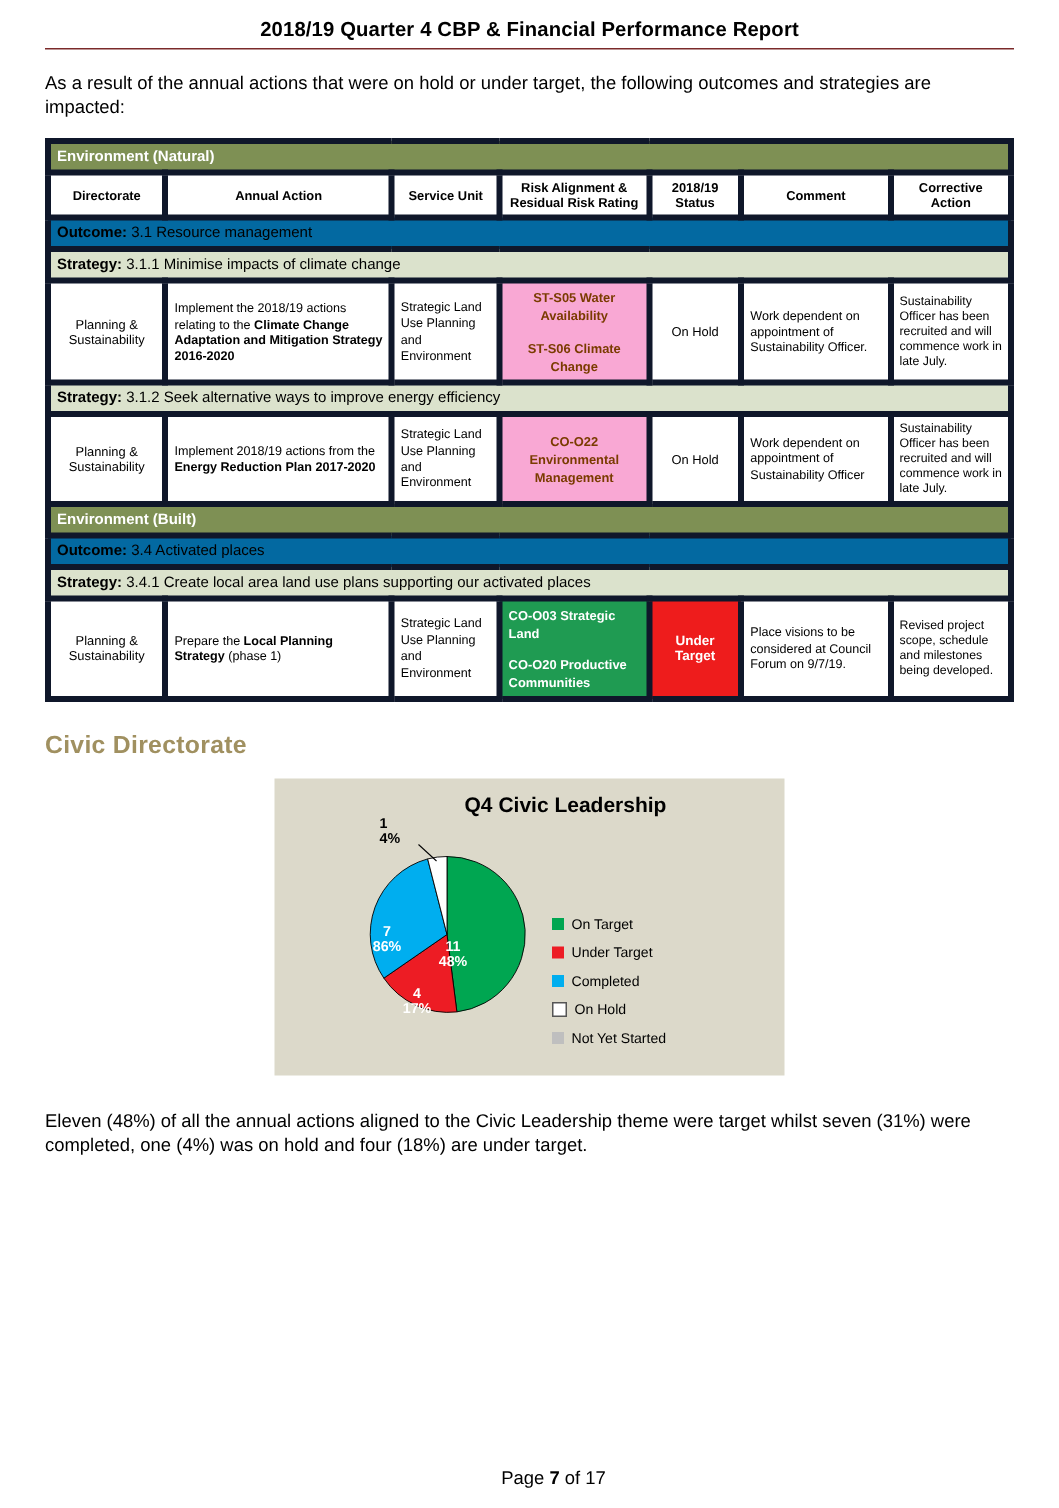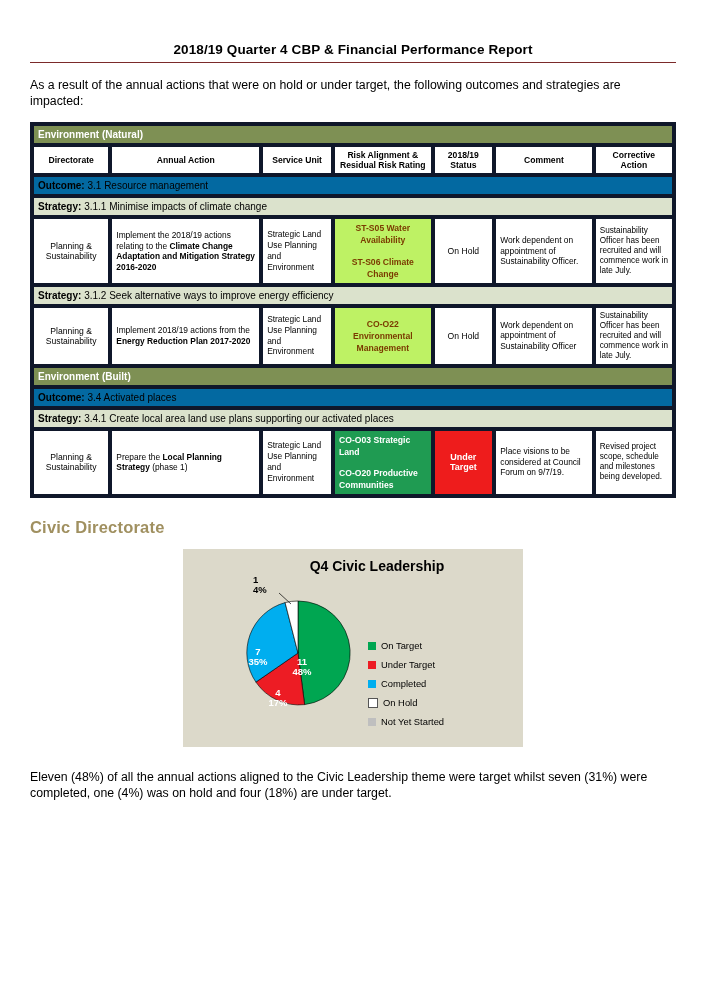--- a/index.html
+++ b/index.html
@@ -19,21 +19,20 @@
     position: relative;
     width: 706px;
     height: 1005px;
     box-sizing: border-box;
     padding: 0 30px;
   }
   
   .doc-header {
     padding-top: 12px;
     text-align: center;
-    margin-top: 30px;
   }
   .doc-header .title {
     font-size: 13.5px;
     font-weight: bold;
     letter-spacing: 0.1px;
   }
   .header-rule {
     margin-top: 5px;
     border-bottom: 1.6px solid #7b2a2a;
     width: 100%;
@@ -86,21 +85,21 @@
   }
   td.c { text-align: center; }
   td.l { text-align: left; }
   .cell-dir { font-size: 8.6px; }
   .cell-action { font-size: 8.4px; line-height: 1.25; }
   .cell-action b { font-weight: bold; }
   .cell-unit { font-size: 8.4px; line-height: 1.3; }
   .cell-comment { font-size: 8.4px; line-height: 1.25; }
   .cell-corrective { font-size: 8.2px; line-height: 1.22; vertical-align: top; padding-top: 4px; }
   .risk-amber {
-    background: #bef264;
+    background: #f9a8d4;
     color: #7a3b00;
     font-weight: bold;
     text-align: center;
     font-size: 8.6px;
     line-height: 1.4;
   }
   .risk-green {
     background: #1f9b52;
     color: #ffffff;
     font-weight: bold;
@@ -327,21 +326,21 @@
       <div class="slice-label" style="left:104px; top:82px; width:30px; color:#ffffff;">
         <div>11</div>
         <div>48%</div>
       </div>
       <div class="slice-label" style="left:82px; top:113px; width:26px; color:#ffffff;">
         <div>4</div>
         <div>17%</div>
       </div>
       <div class="slice-label" style="left:62px; top:72px; width:26px; color:#ffffff;">
         <div>7</div>
-        <div>35%</div>
+        <div>86%</div>
       </div>
       <div class="slice-label" style="left:70px; top:0px; width:26px; color:#000000; text-align:left;">
         <div>1</div>
         <div>4%</div>
       </div>
 
       
       <div class="legend">
         <div class="legend-row">
           <span class="legend-swatch" style="background:#00a651;"></span>

